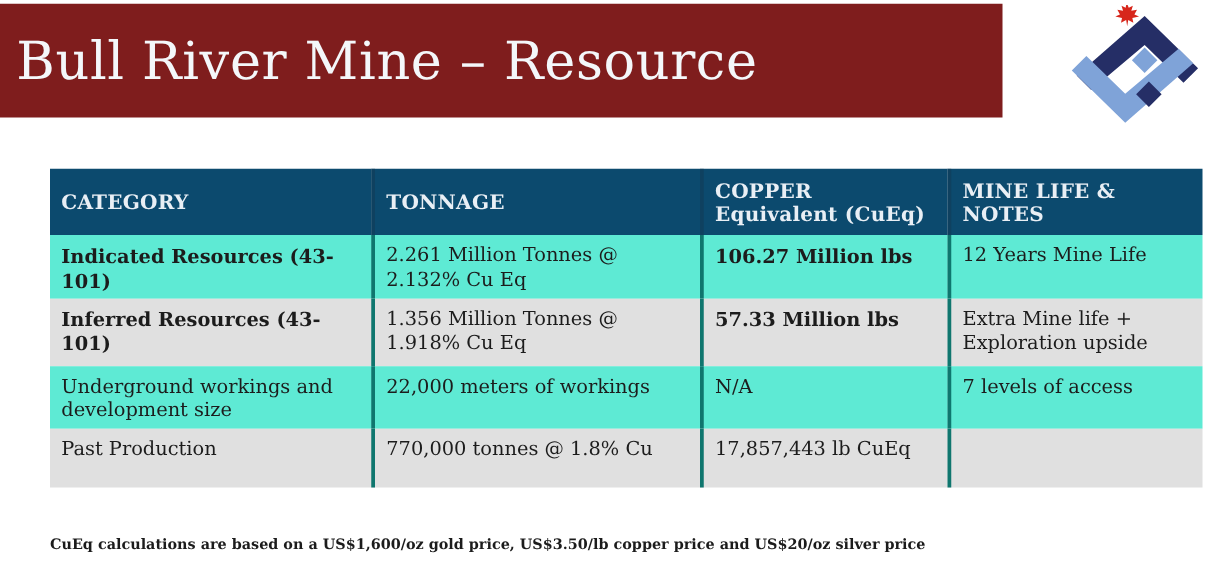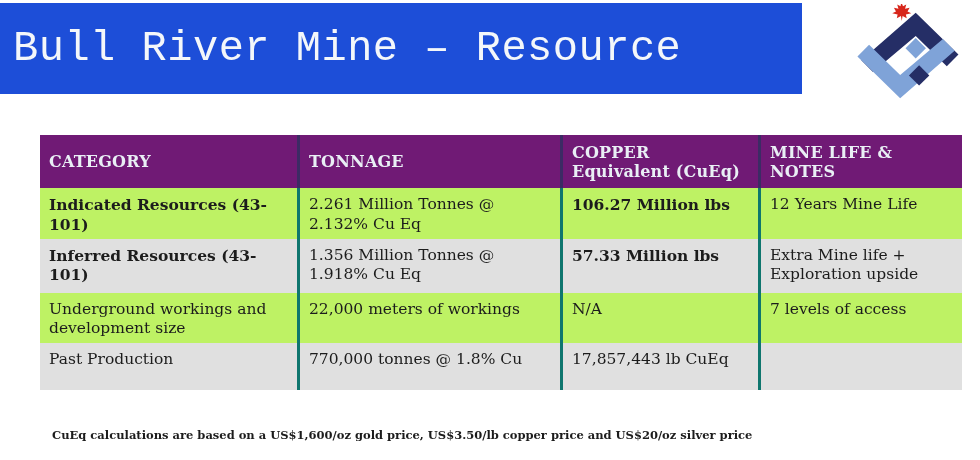--- a/index.html
+++ b/index.html
@@ -3,51 +3,51 @@
 <meta charset="utf-8">
 <style>
   html,body{margin:0;padding:0;}
   body{
     width:980px;height:460px;position:relative;background:#ffffff;
     font-family:"DejaVu Serif", serif;color:#1c1c1c;overflow:hidden;
   }
   
   .banner{
     position:absolute;left:0;top:3px;width:802px;height:91px;
-    background:#1d4ed8;display:flex;align-items:center;font-family:Liberation Mono, monospace;
+    background:#7f1d1d;display:flex;align-items:center;
   }
   .banner .title{
     color:#f4f7fa;font-size:42px;letter-spacing:0.5px;
     padding-left:13px;white-space:nowrap;
   }
   
   .logo{position:absolute;left:846px;top:4px;width:120px;height:102px;}
   
   table.res{
     position:absolute;left:40px;top:135px;width:922px;
     border-collapse:separate;border-spacing:0;table-layout:fixed;
   }
   table.res th{
-    background:#701a75;color:#e9eff5;font-size:16px;font-weight:bold;
+    background:#0c4a6e;color:#e9eff5;font-size:16px;font-weight:bold;
     text-align:left;vertical-align:middle;padding:4px 8px 4px 9px;
     height:53px;box-sizing:border-box;letter-spacing:0.2px;
   }
   table.res th + th{border-left:3px solid rgba(18,58,86,0.55);}
   table.res td{
     font-size:15.5px;line-height:1.28;vertical-align:top;
-    padding:7px 8px 4px 9px;box-sizing:border-box;background:#bef264;
+    padding:7px 8px 4px 9px;box-sizing:border-box;background:#5eead4;
   }
   table.res td + td{border-left:3px solid #0f766e;}
   tr.gray td{background:#e0e0e0;}
   td.b{font-weight:bold;}
   .h47{height:47px;} .h51{height:54px;} .h49{height:49px;margin-top:13px;}
   .hdr-narrow{display:inline-block;max-width:130px;}
   
   .footnote{
-    position:absolute;left:52px;top:428px;width:900px;
+    position:absolute;left:40px;top:428px;width:900px;
     font-size:11.5px;font-weight:bold;color:#1c1c1c;
   }
 </style>
 </head>
 <body>
 
 <div class="banner">
   <span class="title">Bull River Mine – Resource</span>
 </div>
 

